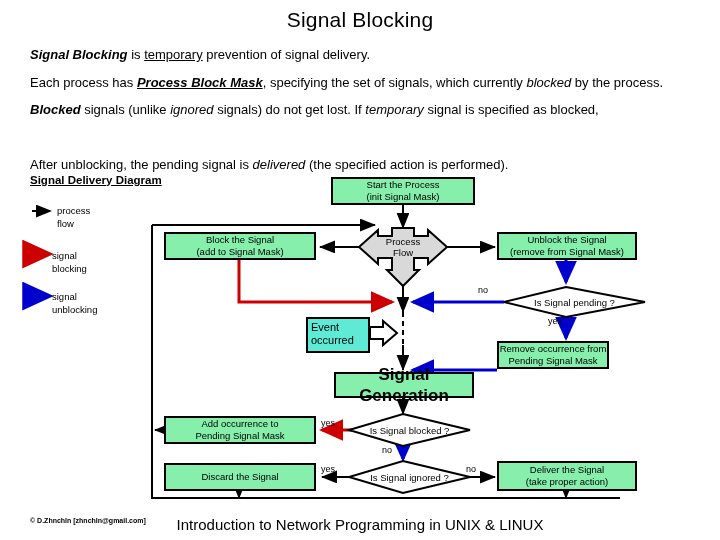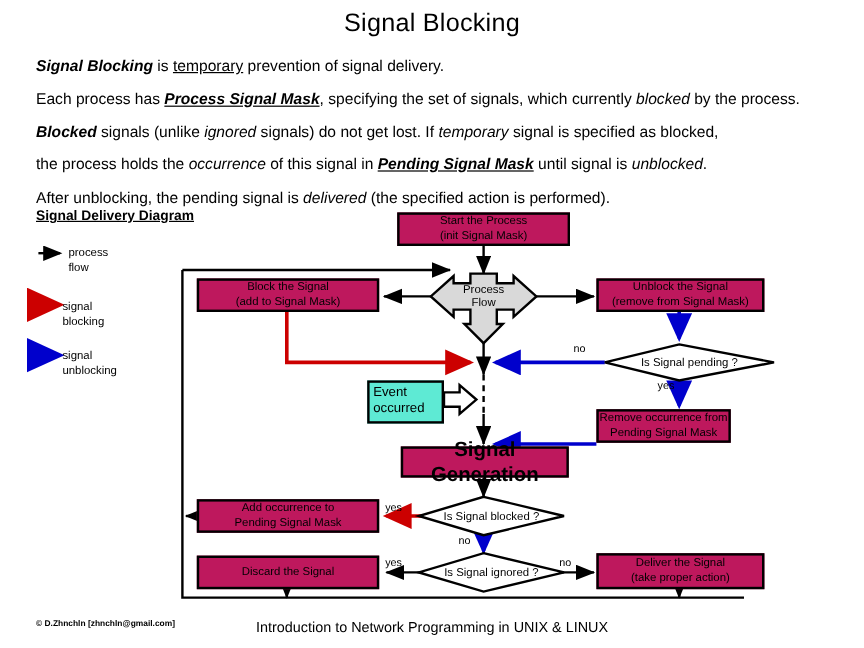--- a/index.html
+++ b/index.html
@@ -25,21 +25,21 @@
   .sdd{position:absolute;left:30px;top:174px;font-size:11.5px;font-weight:bold;text-decoration:underline;}
 
   
   .legend-item{position:absolute;font-size:9.5px;line-height:1.35;}
   .lg1{left:57px;top:205px;}
   .lg2{left:52px;top:250px;}
   .lg3{left:52px;top:291px;}
 
   
   .box{
-    position:absolute;background:#be185d;border:2px solid #000;
+    position:absolute;background:#86efac;border:2px solid #000;
     box-sizing:border-box;display:flex;align-items:center;justify-content:center;
     text-align:center;font-size:9.5px;line-height:1.25;
   }
   .box.b-bold{font-weight:bold;font-size:17px;}
   .diamond-label{
     position:absolute;left:0;top:0;width:100%;height:100%;
     display:flex;align-items:center;justify-content:center;
     font-size:9.5px;text-align:center;
   }
 
@@ -51,33 +51,32 @@
   }
 
   .procflow-label{
     position:absolute;font-size:9.5px;text-align:center;line-height:1.2;
     display:flex;align-items:center;justify-content:center;flex-direction:column;
   }
 
   svg.layer{position:absolute;left:0;top:0;width:720px;height:540px;pointer-events:none;}
 
   .footer-left{position:absolute;left:30px;top:517px;font-size:7px;font-weight:bold;}
-  .footer-center{position:absolute;left:0;top:516px;width:720px;text-align:center;font-size:12px;}
+  .footer-center{position:absolute;left:0;top:516px;width:720px;text-align:center;font-size:15px;}
 </style>
 </head>
 <body>
 
 <div id="page">
 
   <div class="slide-title">Signal Blocking</div>
 
   <div class="body-text b1"><span class="bi">Signal Blocking</span><span> is </span><span class="u">temporary</span><span>  prevention of signal delivery.</span></div>
-  <div class="body-text b2"><span>Each process has </span><span class="biu">Process Signal Mask</span><span>, specifying the set of signals, which currently </span><span class="i">blocked</span><span> by the process.</span></div>
+  <div class="body-text b2"><span>Each process has </span><span class="biu">Process Block Mask</span><span>, specifying the set of signals, which currently </span><span class="i">blocked</span><span> by the process.</span></div>
   <div class="body-text b3"><span class="bi">Blocked</span><span> signals (unlike </span><span class="i">ignored</span><span> signals) do not get lost. If </span><span class="i">temporary</span><span> signal is specified as blocked,</span></div>
-  <div class="body-text b4"><span>the process holds the </span><span class="i">occurrence</span><span> of this signal in </span><span class="biu">Pending Signal Mask</span><span> until signal is </span><span class="i">unblocked</span><span>.</span></div>
   <div class="body-text b5"><span>After unblocking, the pending signal is </span><span class="i">delivered</span><span> (the specified action is performed).</span></div>
 
   <div class="sdd">Signal Delivery Diagram</div>
 
   <svg class="layer" viewBox="0 0 720 540">
     <defs>
       <marker id="ahK" markerWidth="9" markerHeight="9" refX="7.5" refY="3.2" orient="auto">
         <path d="M0,0 L8,3.2 L0,6.4 z" fill="#000"></path>
       </marker>
       <marker id="ahR" markerWidth="10" markerHeight="10" refX="7" refY="3.6" orient="auto">

